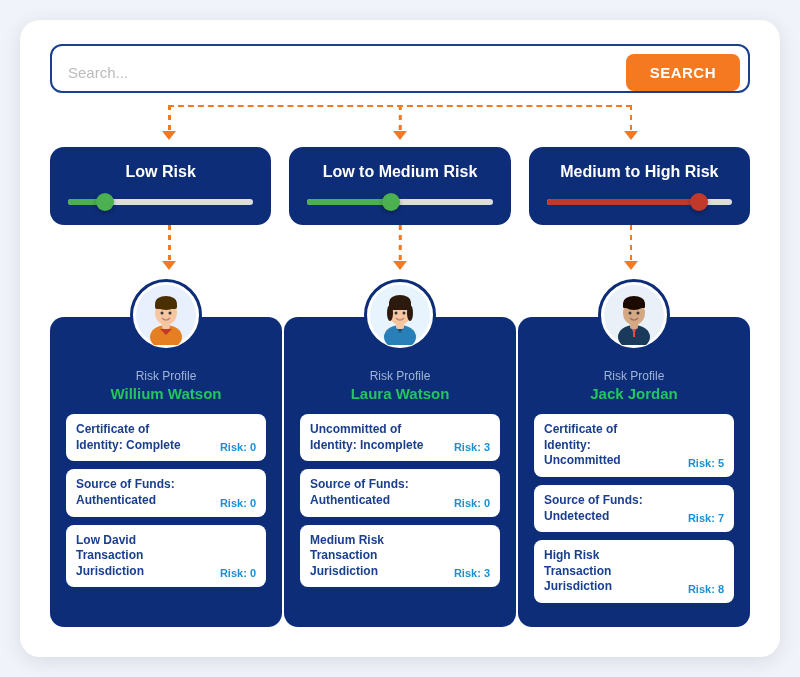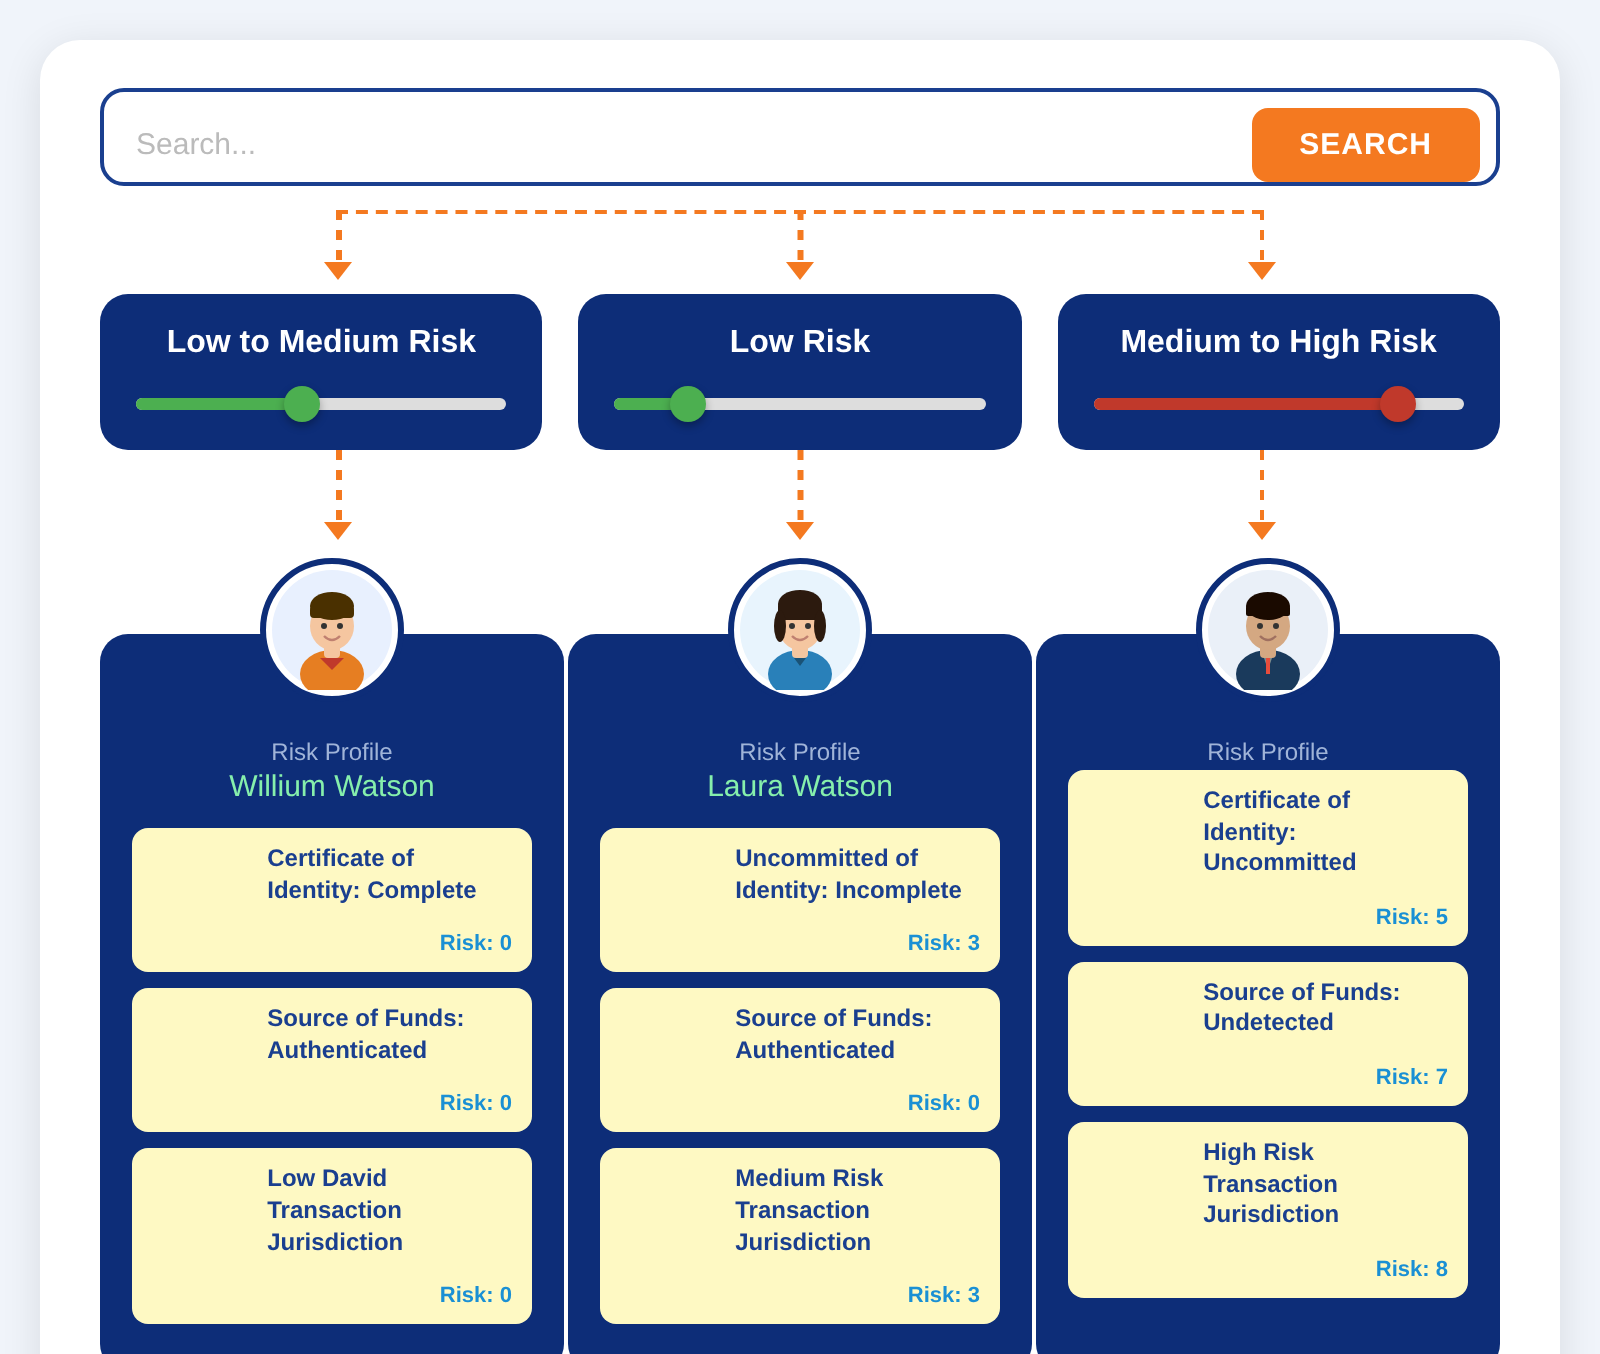--- a/index.html
+++ b/index.html
@@ -153,33 +153,32 @@
     .risk-profile-label {
       text-align: center;
       color: #a0b4d8;
       font-size: 12px;
       margin-top: 38px;
       margin-bottom: 2px;
     }
     .profile-name {
       text-align: center;
       font-size: 15px;
-      font-weight: 400;
-      color: #86efac;
+      font-weight: 700;
+      color: #22c55e;
       margin-bottom: 12px;
     }
     .profile-item {
-      background: #fef9c3;
+      background: #ffffff;
       border-radius: 8px;
       padding: 8px 10px;
       margin-bottom: 8px;
       display: flex;
       justify-content: space-between;
       align-items: flex-end;
-      flex-direction: column;
     }
     .profile-item-label {
       font-size: 12px;
       font-weight: 600;
       color: #1a3f8f;
       max-width: 68%;
       line-height: 1.3;
     }
     .risk-badge {
       font-size: 11px;
@@ -222,35 +221,35 @@
     <div style="position:absolute; top:10px; right:118px; width:2.5px; height:30px; background:repeating-linear-gradient(to bottom,#f47920 0,#f47920 5px,transparent 5px,transparent 10px);"></div>
 
     <div style="position:absolute; top:36px; left:112px;" class="arrow-down-orange"></div>
     <div style="position:absolute; top:36px; left:50%; transform:translateX(-50%);" class="arrow-down-orange"></div>
     <div style="position:absolute; top:36px; right:112px;" class="arrow-down-orange"></div>
   </div>
 
   <div class="risk-cards-row">
 
     <div class="risk-card">
+      <div class="risk-card-title">Low Risk</div>
+      <div class="slider-container">
+        <div class="slider-track">
+          <div class="slider-fill-green" style="width:20%;"></div>
+          <div class="slider-thumb-green" style="left:20%;"></div>
+        </div>
+      </div>
+    </div>
+
+    <div class="risk-card">
       <div class="risk-card-title">Low to Medium Risk</div>
       <div class="slider-container">
         <div class="slider-track">
           <div class="slider-fill-green" style="width:45%;"></div>
           <div class="slider-thumb-green" style="left:45%;"></div>
-        </div>
-      </div>
-    </div>
-
-    <div class="risk-card">
-      <div class="risk-card-title">Low Risk</div>
-      <div class="slider-container">
-        <div class="slider-track">
-          <div class="slider-fill-green" style="width:20%;"></div>
-          <div class="slider-thumb-green" style="left:20%;"></div>
         </div>
       </div>
     </div>
 
     <div class="risk-card">
       <div class="risk-card-title">Medium to High Risk</div>
       <div class="slider-container">
         <div class="slider-track">
           <div class="slider-fill-red" style="width:82%;"></div>
           <div class="slider-thumb-red" style="left:82%;"></div>
@@ -373,20 +372,21 @@
           <ellipse cx="30" cy="18" rx="11" ry="7" fill="#1a0a00"></ellipse>
           <rect x="19" y="18" width="22" height="5" rx="1" fill="#1a0a00"></rect>
 
           <circle cx="26" cy="28" r="1.5" fill="#333"></circle>
           <circle cx="34" cy="28" r="1.5" fill="#333"></circle>
 
           <path d="M26 33 Q30 37 34 33" stroke="#a07060" stroke-width="1.2" fill="none"></path>
         </svg>
       </div>
       <div class="risk-profile-label">Risk Profile</div>
+      <div class="profile-name">Jack Jordan</div>
 
       <div class="profile-item">
         <span class="profile-item-label">Certificate of Identity: Uncommitted</span>
         <span class="risk-badge">Risk: <span>5</span></span>
       </div>
       <div class="profile-item">
         <span class="profile-item-label">Source of Funds: Undetected</span>
         <span class="risk-badge">Risk: <span>7</span></span>
       </div>
       <div class="profile-item">

